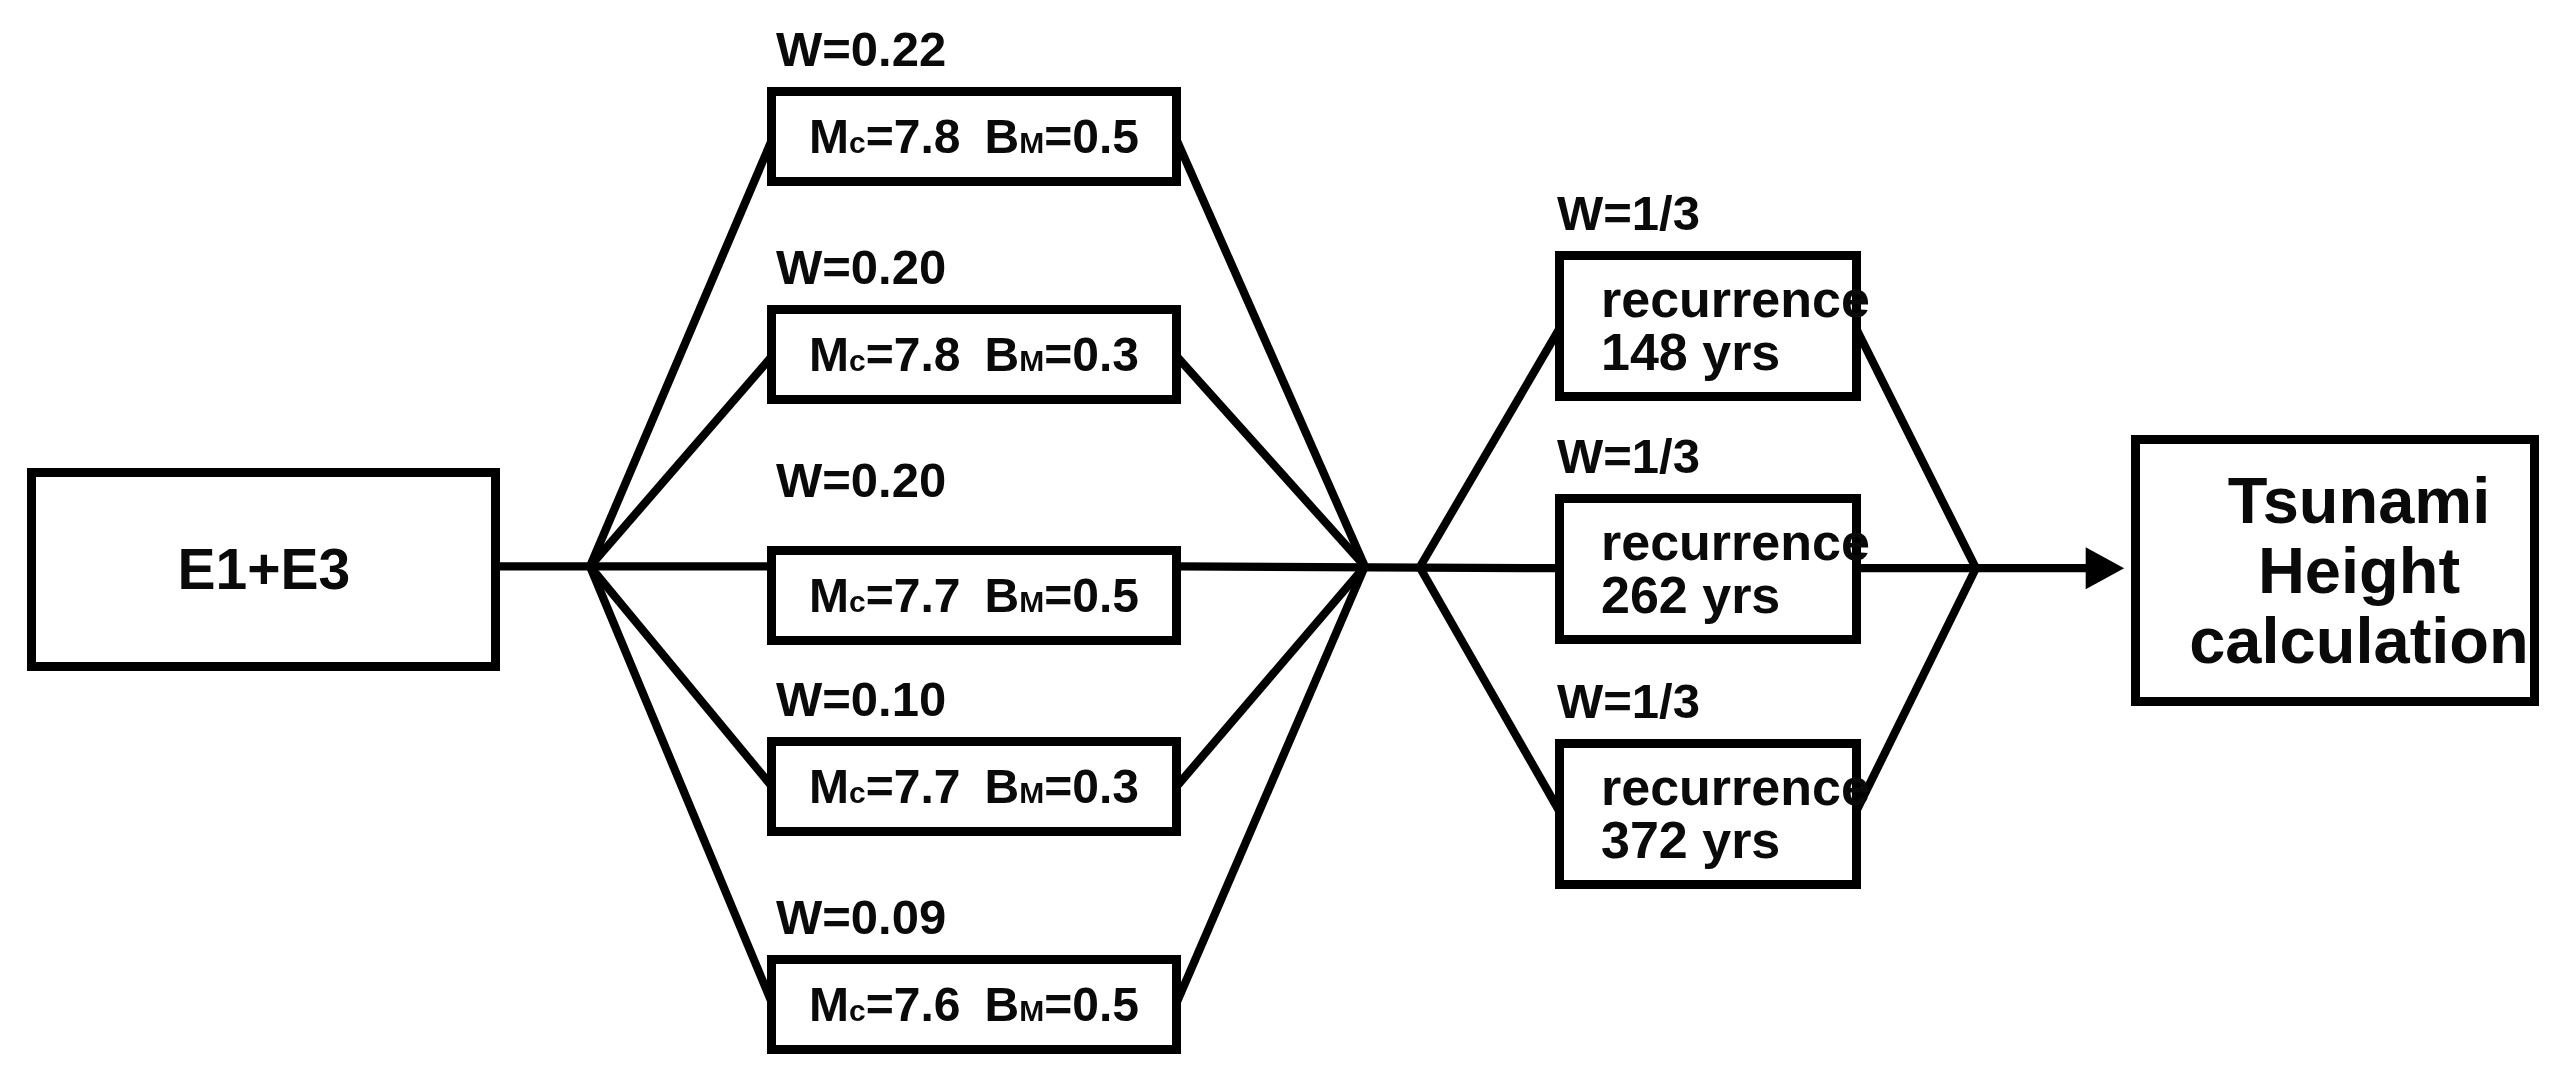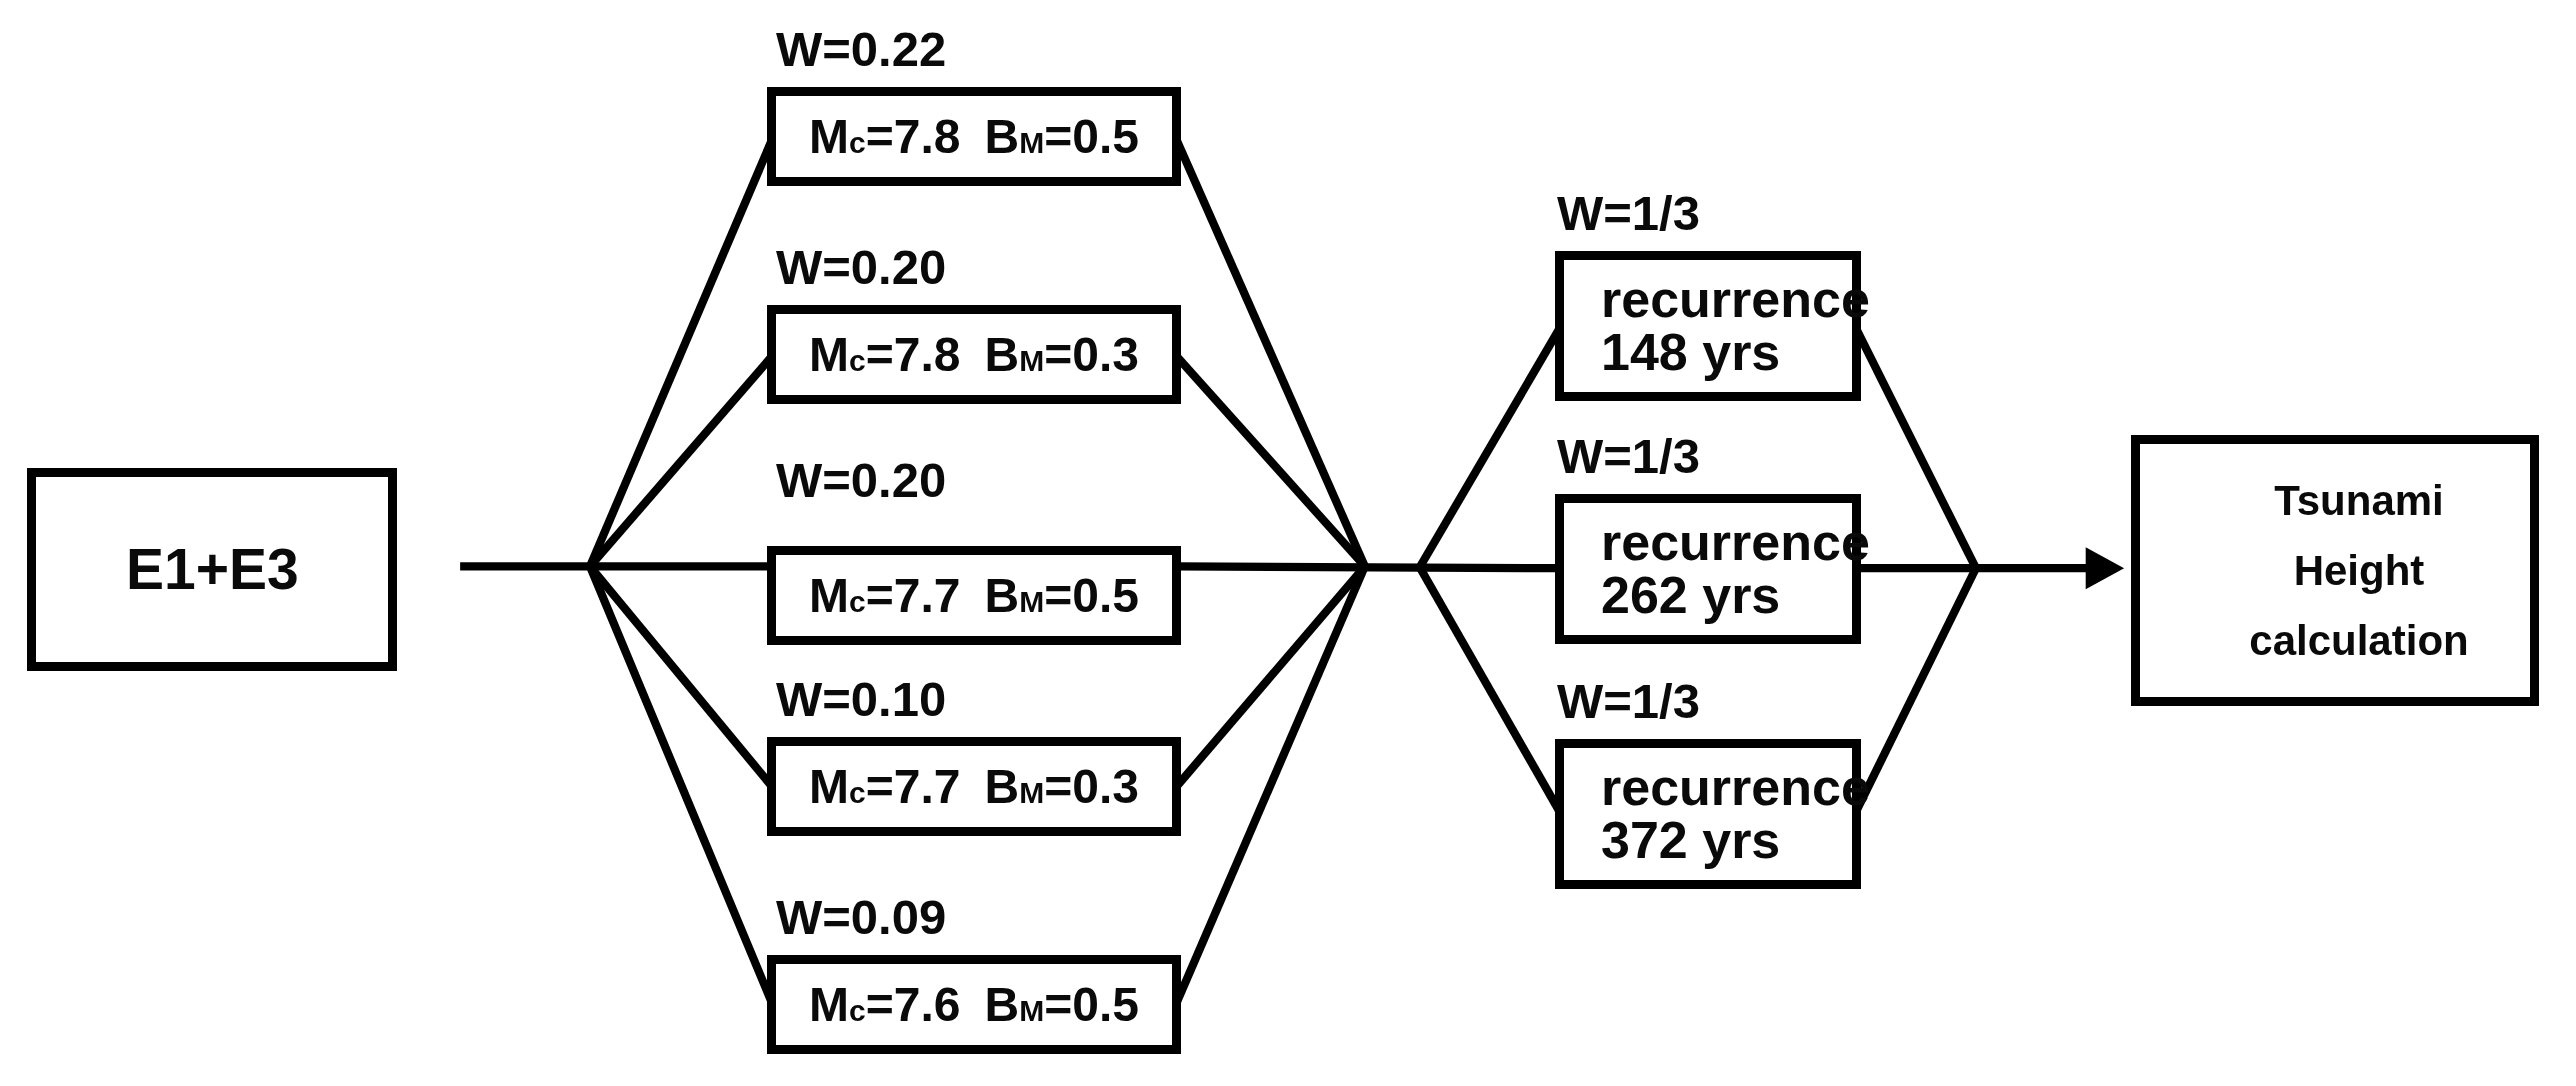--- a/index.html
+++ b/index.html
@@ -29,42 +29,42 @@
     border: 9.1px solid #000000;
     background: #ffffff;
     display: flex;
     flex-direction: column;
     justify-content: center;
     align-items: center;
     font-weight: 700;
     text-align: center;
   }
   .source-box {
-    left: 27.4px; top: 468px; width: 370px; height: 203px;
+    left: 27.4px; top: 468px; width: 473px; height: 203px;
     font-size: 57px; line-height: 75px;
   }
   .branch-box {
     left: 767px; width: 414px; height: 99px;
     font-size: 48px;
   }
   .branch-box .sub {
     font-size: 30px;
     font-weight: 700;
   }
   .branch-box .bterm { margin-left: 24px; }
   .recurrence-box {
     left: 1555px; width: 306px; height: 150px;
     font-size: 52px; line-height: 53px;
     align-items: flex-start;
     padding-left: 37px;
     text-align: left;
   }
   .sink-box {
     left: 2131px; top: 435px; width: 408px; height: 271px;
-    font-size: 42px; line-height: 70px; padding-left: 48px;
+    font-size: 65px; line-height: 70px; padding-left: 48px;
   }
   .w-label {
     position: absolute;
     font-size: 49px;
     font-weight: 700;
     white-space: nowrap;
   }
   .formula { white-space: nowrap; }
 </style>
 </head>

